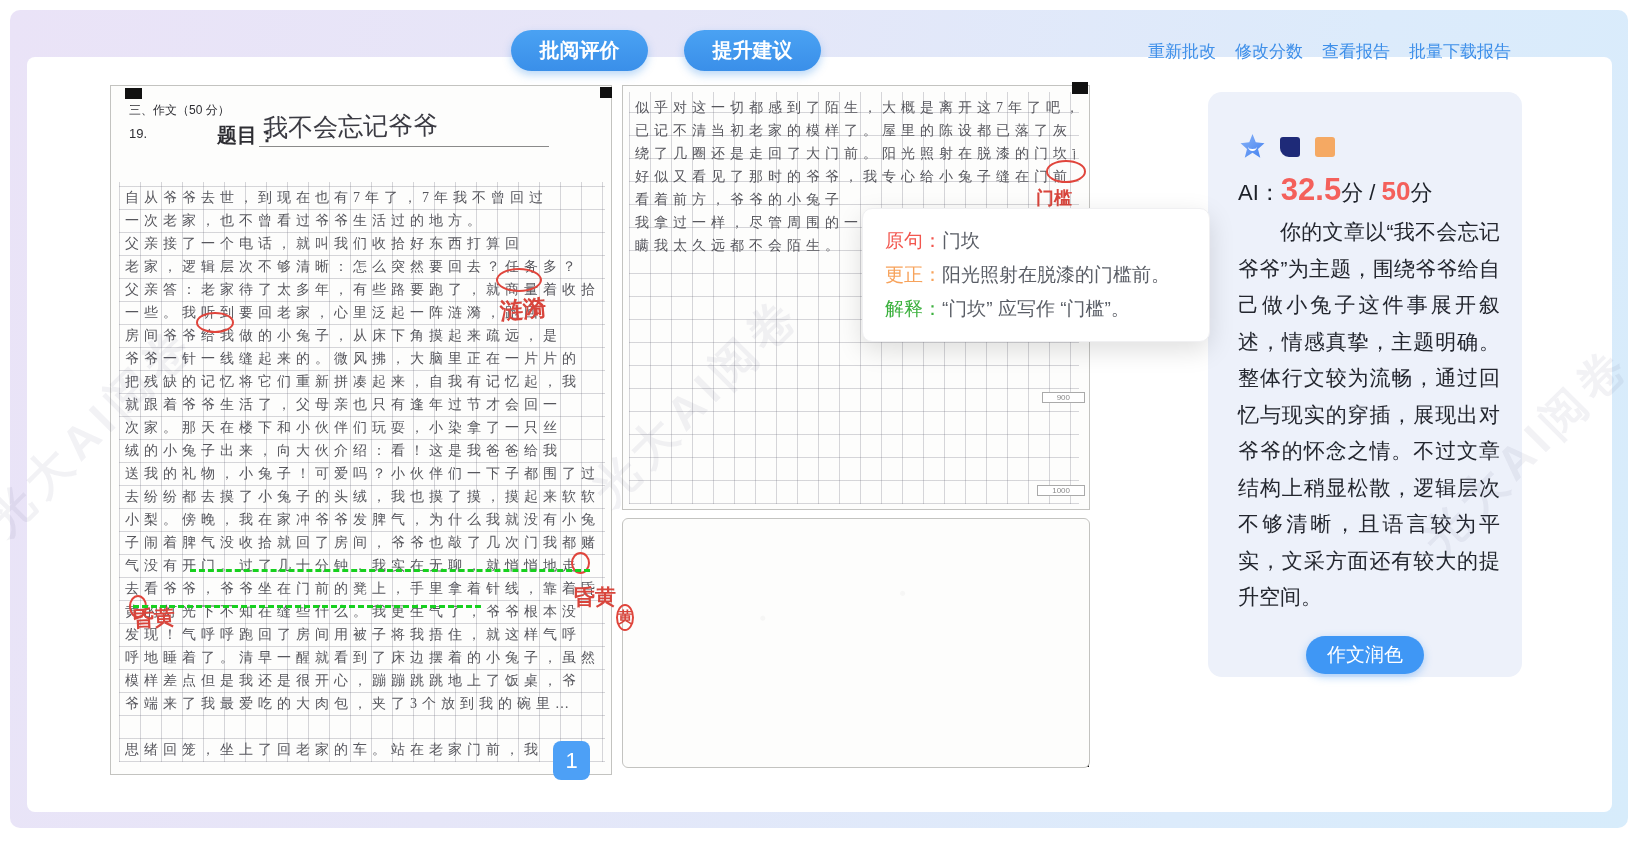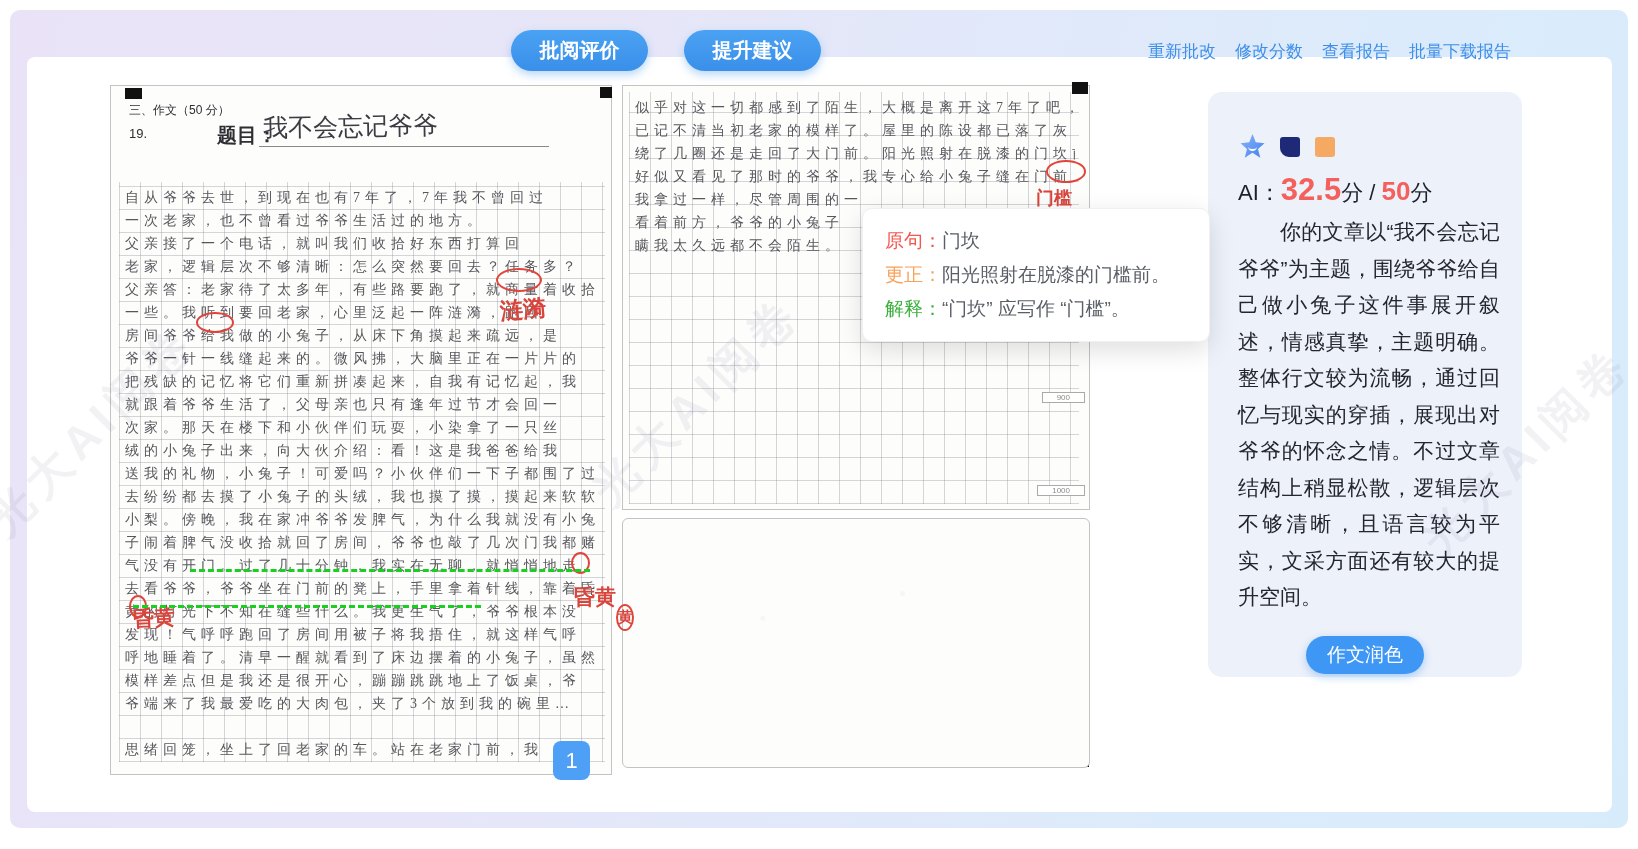--- a/index.html
+++ b/index.html
@@ -137,22 +137,22 @@
       </div>
   </div>
 
   <div class="scan-page page-right-top">
     <div class="grid-bg" style="left:6px; top:6px; width:450px; height:412px;"></div>
     <div class="hand-lines" style="left:12px; top:10px; width:440px;">
         <div class="hand-line">似乎对这一切都感到了陌生，大概是离开这7年了吧，早</div>
         <div class="hand-line">已记不清当初老家的模样了。屋里的陈设都已落了灰，</div>
         <div class="hand-line">绕了几圈还是走回了大门前。阳光照射在脱漆的门坎前</div>
         <div class="hand-line">好似又看见了那时的爷爷，我专心给小兔子缝在门前</div>
+        <div class="hand-line">看着前方，爷爷的小兔子</div>
         <div class="hand-line">我拿过一样，尽管周围的一</div>
-        <div class="hand-line">看着前方，爷爷的小兔子</div>
         <div class="hand-line">瞒我太久远都不会陌生。</div>
       </div>
     <div class="wc-marker" style="right:4px; top:306px;">900</div>
     <div class="wc-marker" style="right:4px; top:399px;">1000</div>
   </div>
   <div class="corner-mark" style="left:1072px; top:82px; width:16px; height:12px;"></div>
   <div class="corner-mark" style="left:1073px; top:764px; width:16px; height:3px;"></div>
 
   <div class="scan-page page-right-bottom"></div>
 

